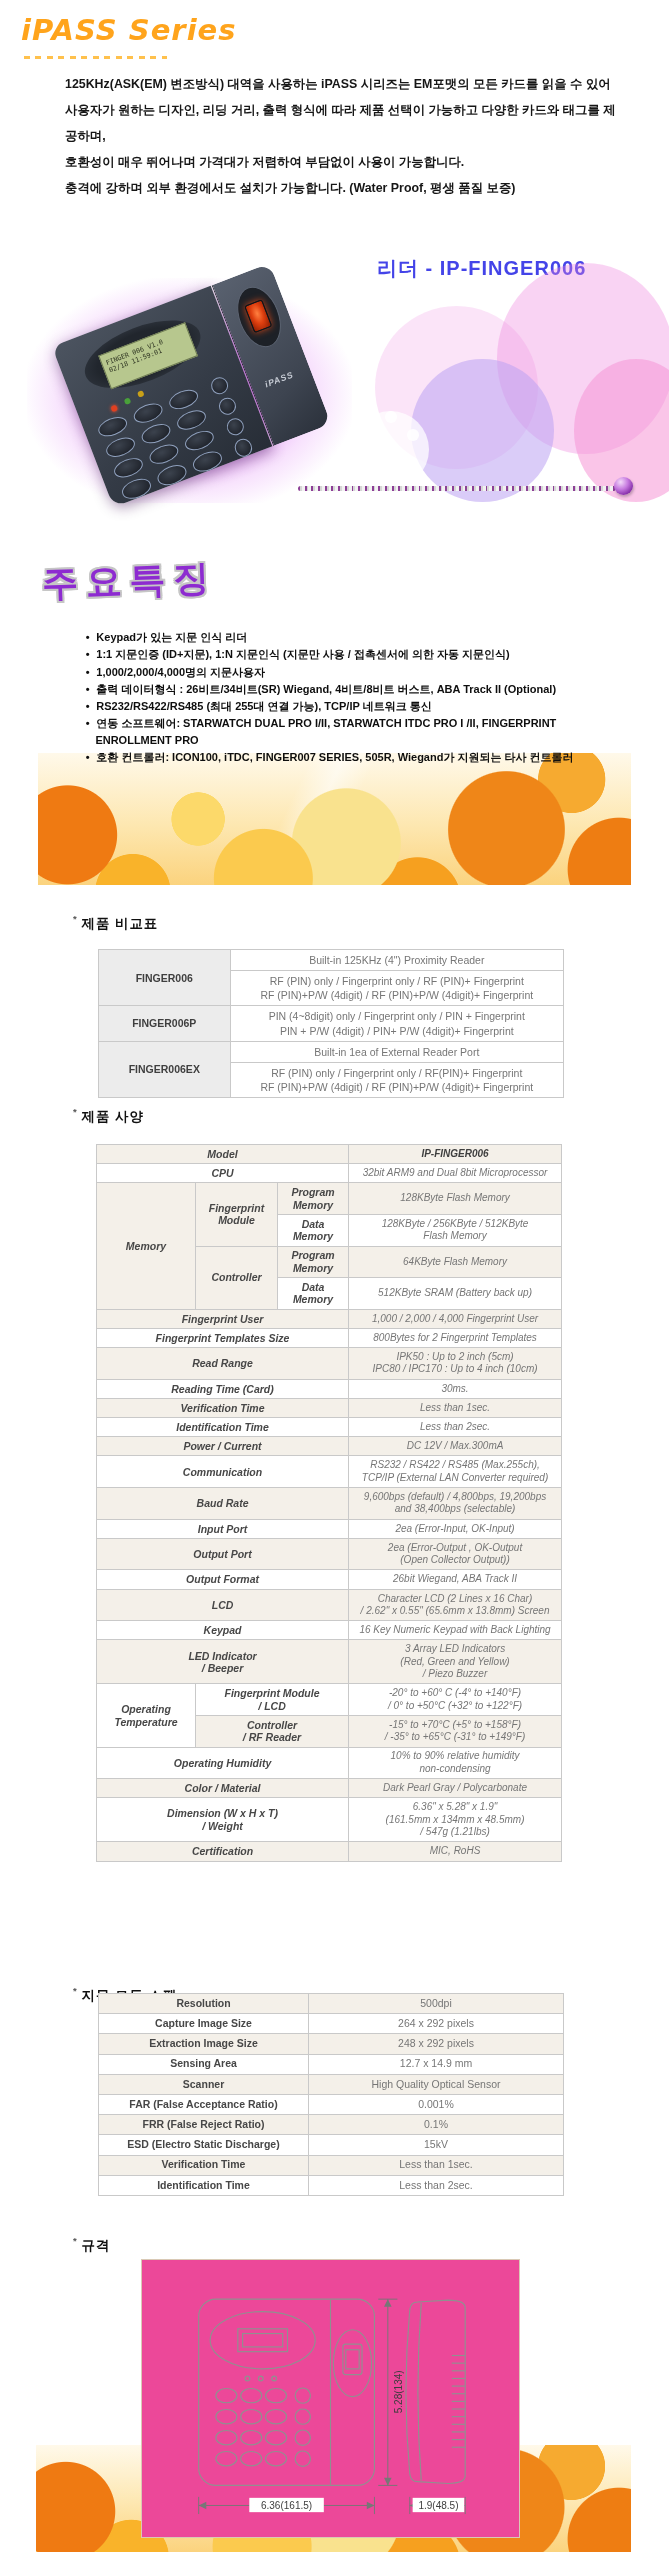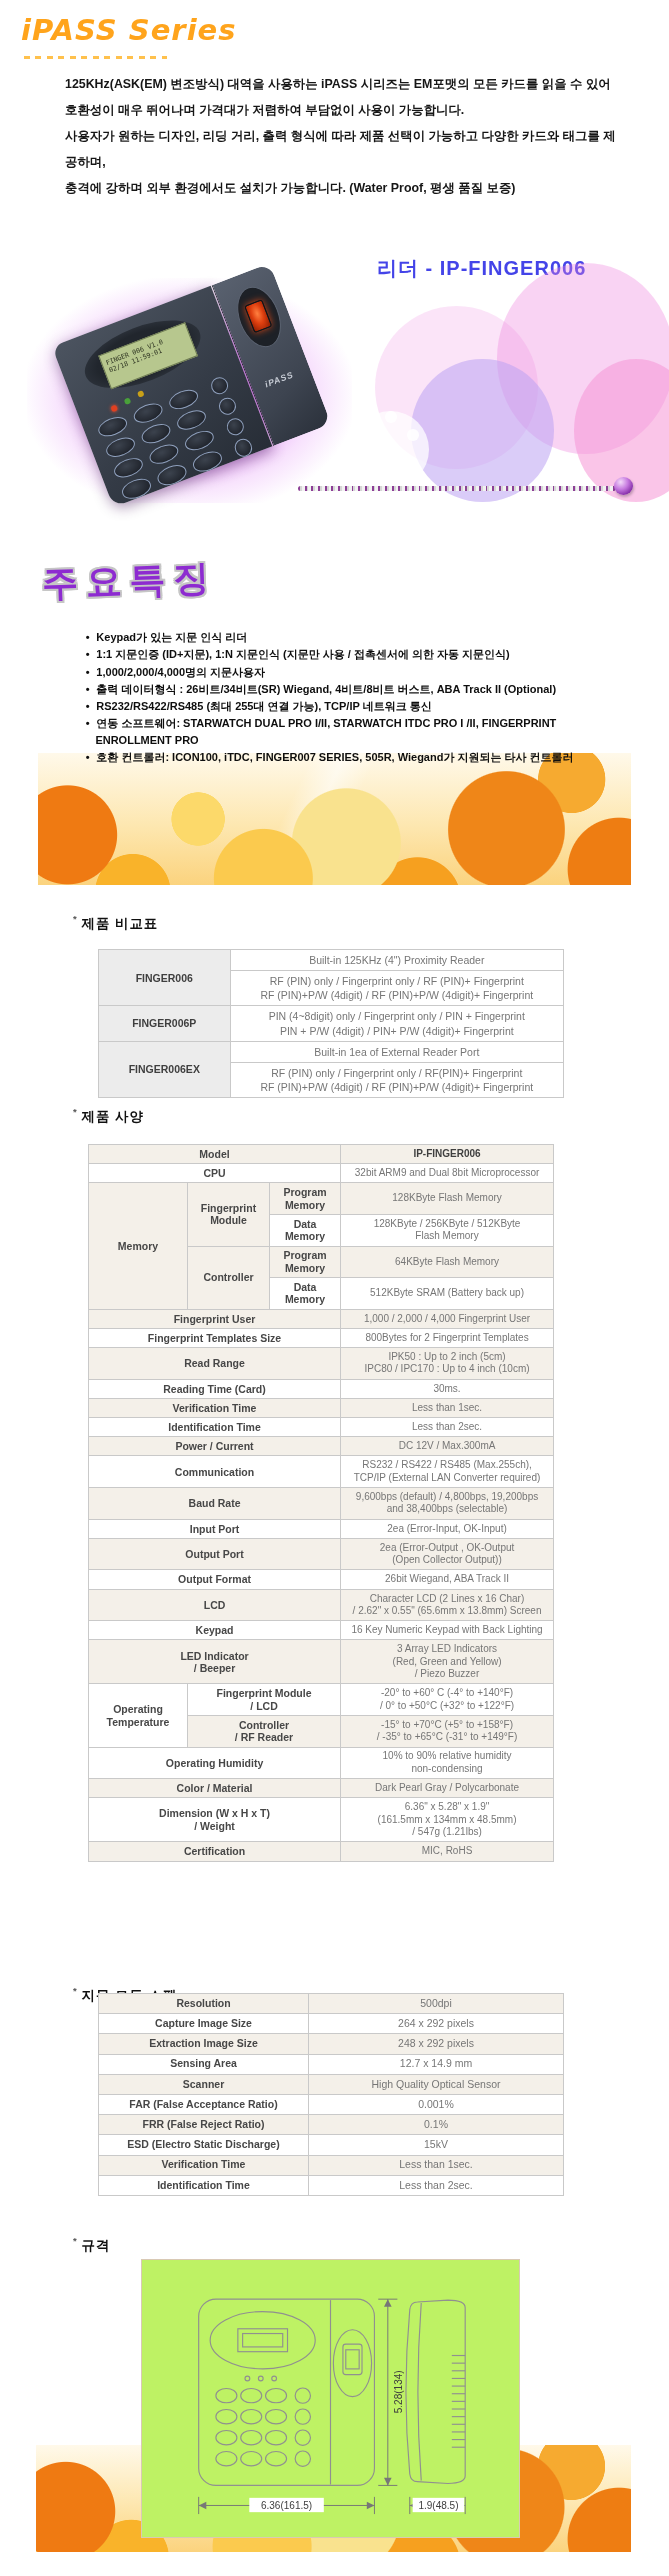--- a/index.html
+++ b/index.html
@@ -96,54 +96,54 @@
   td{border:1px solid #c9c9c9;text-align:center;vertical-align:middle;
      white-space:pre-line;word-wrap:break-word;}
   .lbl{font-weight:bold;color:#474747;}
   .val{color:#767676;}
 
   .cmp{left:98px;top:949px;width:466px;font-size:10.5px;}
   .cmp td{padding:2.9px 3.8px;line-height:14.3px;}
   .cmp .model{background:#ececec;width:123px;font-weight:bold;color:#3f3f3f;}
   .cmp .val{background:#fff;}
 
-  .spec{left:88px;top:1144px;width:466px;font-size:10px;}
+  .spec{left:96px;top:1144px;width:466px;font-size:10px;font-style:italic;}
   .spec td{padding:2.9px 3.8px;line-height:12.4px;}
   .spec .lbl{font-size:10.5px;}
   .spec tr:nth-child(odd) td{background:#f4f0e9;}
   .spec tr:nth-child(even) td{background:#ffffff;}
   .spec .model-val{font-weight:bold;color:#3f3f3f;}
 
   .fpm{left:98px;top:1993px;width:466px;font-size:10.5px;}
   .fpm td{padding:2.9px 4.8px;line-height:13.4px;text-align:center;}
   .fpm tr:nth-child(odd) td{background:#f4f0e9;}
   .fpm tr:nth-child(even) td{background:#ffffff;}
 
   .t-cmp{left:73px;top:913px;}
   .t-spec{left:73px;top:1106px;}
   .t-fpm{left:73px;top:1957px;margin-top:28px;}
   .t-dim{left:73px;top:2235px;}
 
   
-  .dim-box{left:141px;top:2259px;width:377px;height:277px;background:#bef264;
+  .dim-box{left:141px;top:2259px;width:377px;height:277px;background:#ec4899;
            border:1px solid #d9c9b5;z-index:2;}
   .dim-box svg{display:block;}
   .dim-box text{font-family:"Liberation Sans",sans-serif;font-size:10.5px;fill:#3e3e3e;}
 </style>
 </head>
 <body>
 
 <div id="canvas">
 
   <div class="abs page-title">iPASS Series</div>
   <div class="abs title-dots"></div>
   <div class="abs intro">
     <div>125KHz(ASK(EM) 변조방식) 대역을 사용하는 iPASS 시리즈는 EM포맷의 모든 카드를 읽을 수 있어</div>
+    <div>사용자가 원하는 디자인, 리딩 거리, 출력 형식에 따라 제품 선택이 가능하고 다양한 카드와 태그를 제공하며,</div>
     <div>호환성이 매우 뛰어나며 가격대가 저렴하여 부담없이 사용이 가능합니다.</div>
-    <div>사용자가 원하는 디자인, 리딩 거리, 출력 형식에 따라 제품 선택이 가능하고 다양한 카드와 태그를 제공하며,</div>
     <div>충격에 강하며 외부 환경에서도 설치가 가능합니다. (Water Proof, 평생 품질 보증)</div>
   </div>
 
   <div class="abs hero">
     <div class="abs hero-label">리더  -  IP-FINGER006</div>
     <div class="abs pc pc1"></div>
     <div class="abs pc pc2"></div>
     <div class="abs pc pc3"></div>
     <div class="abs pc pc4"></div>
     <div class="abs pc pc5"></div>

